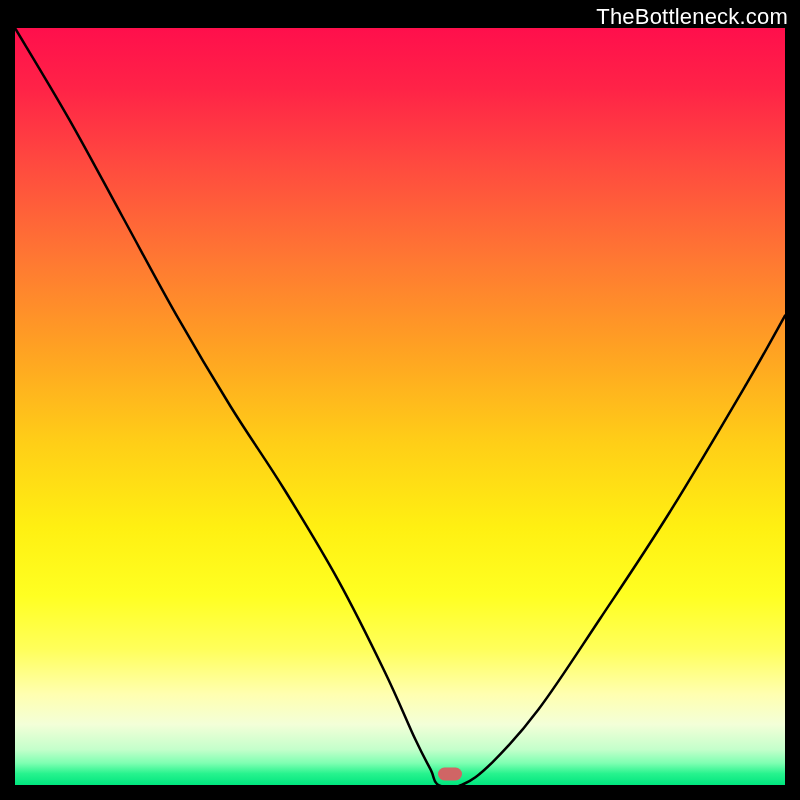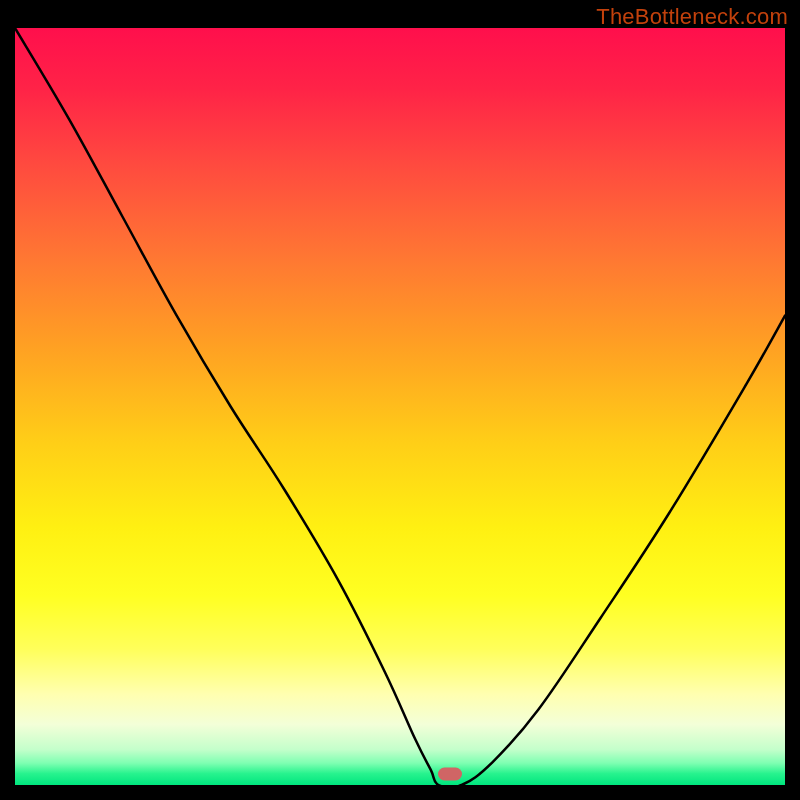--- a/index.html
+++ b/index.html
@@ -14,21 +14,21 @@
   .frame {
     position: relative;
     width: 800px;
     height: 800px;
     background: #000;
   }
   .watermark {
     position: absolute;
     top: 4px;
     right: 12px;
-    color: #c2410c;
+    color: #ffffff;
     font-size: 22px;
     font-weight: 400;
     letter-spacing: 0.2px;
     z-index: 30;
   }
   .plot-area {
     position: absolute;
     left: 15px;
     top: 28px;
     width: 770px;

